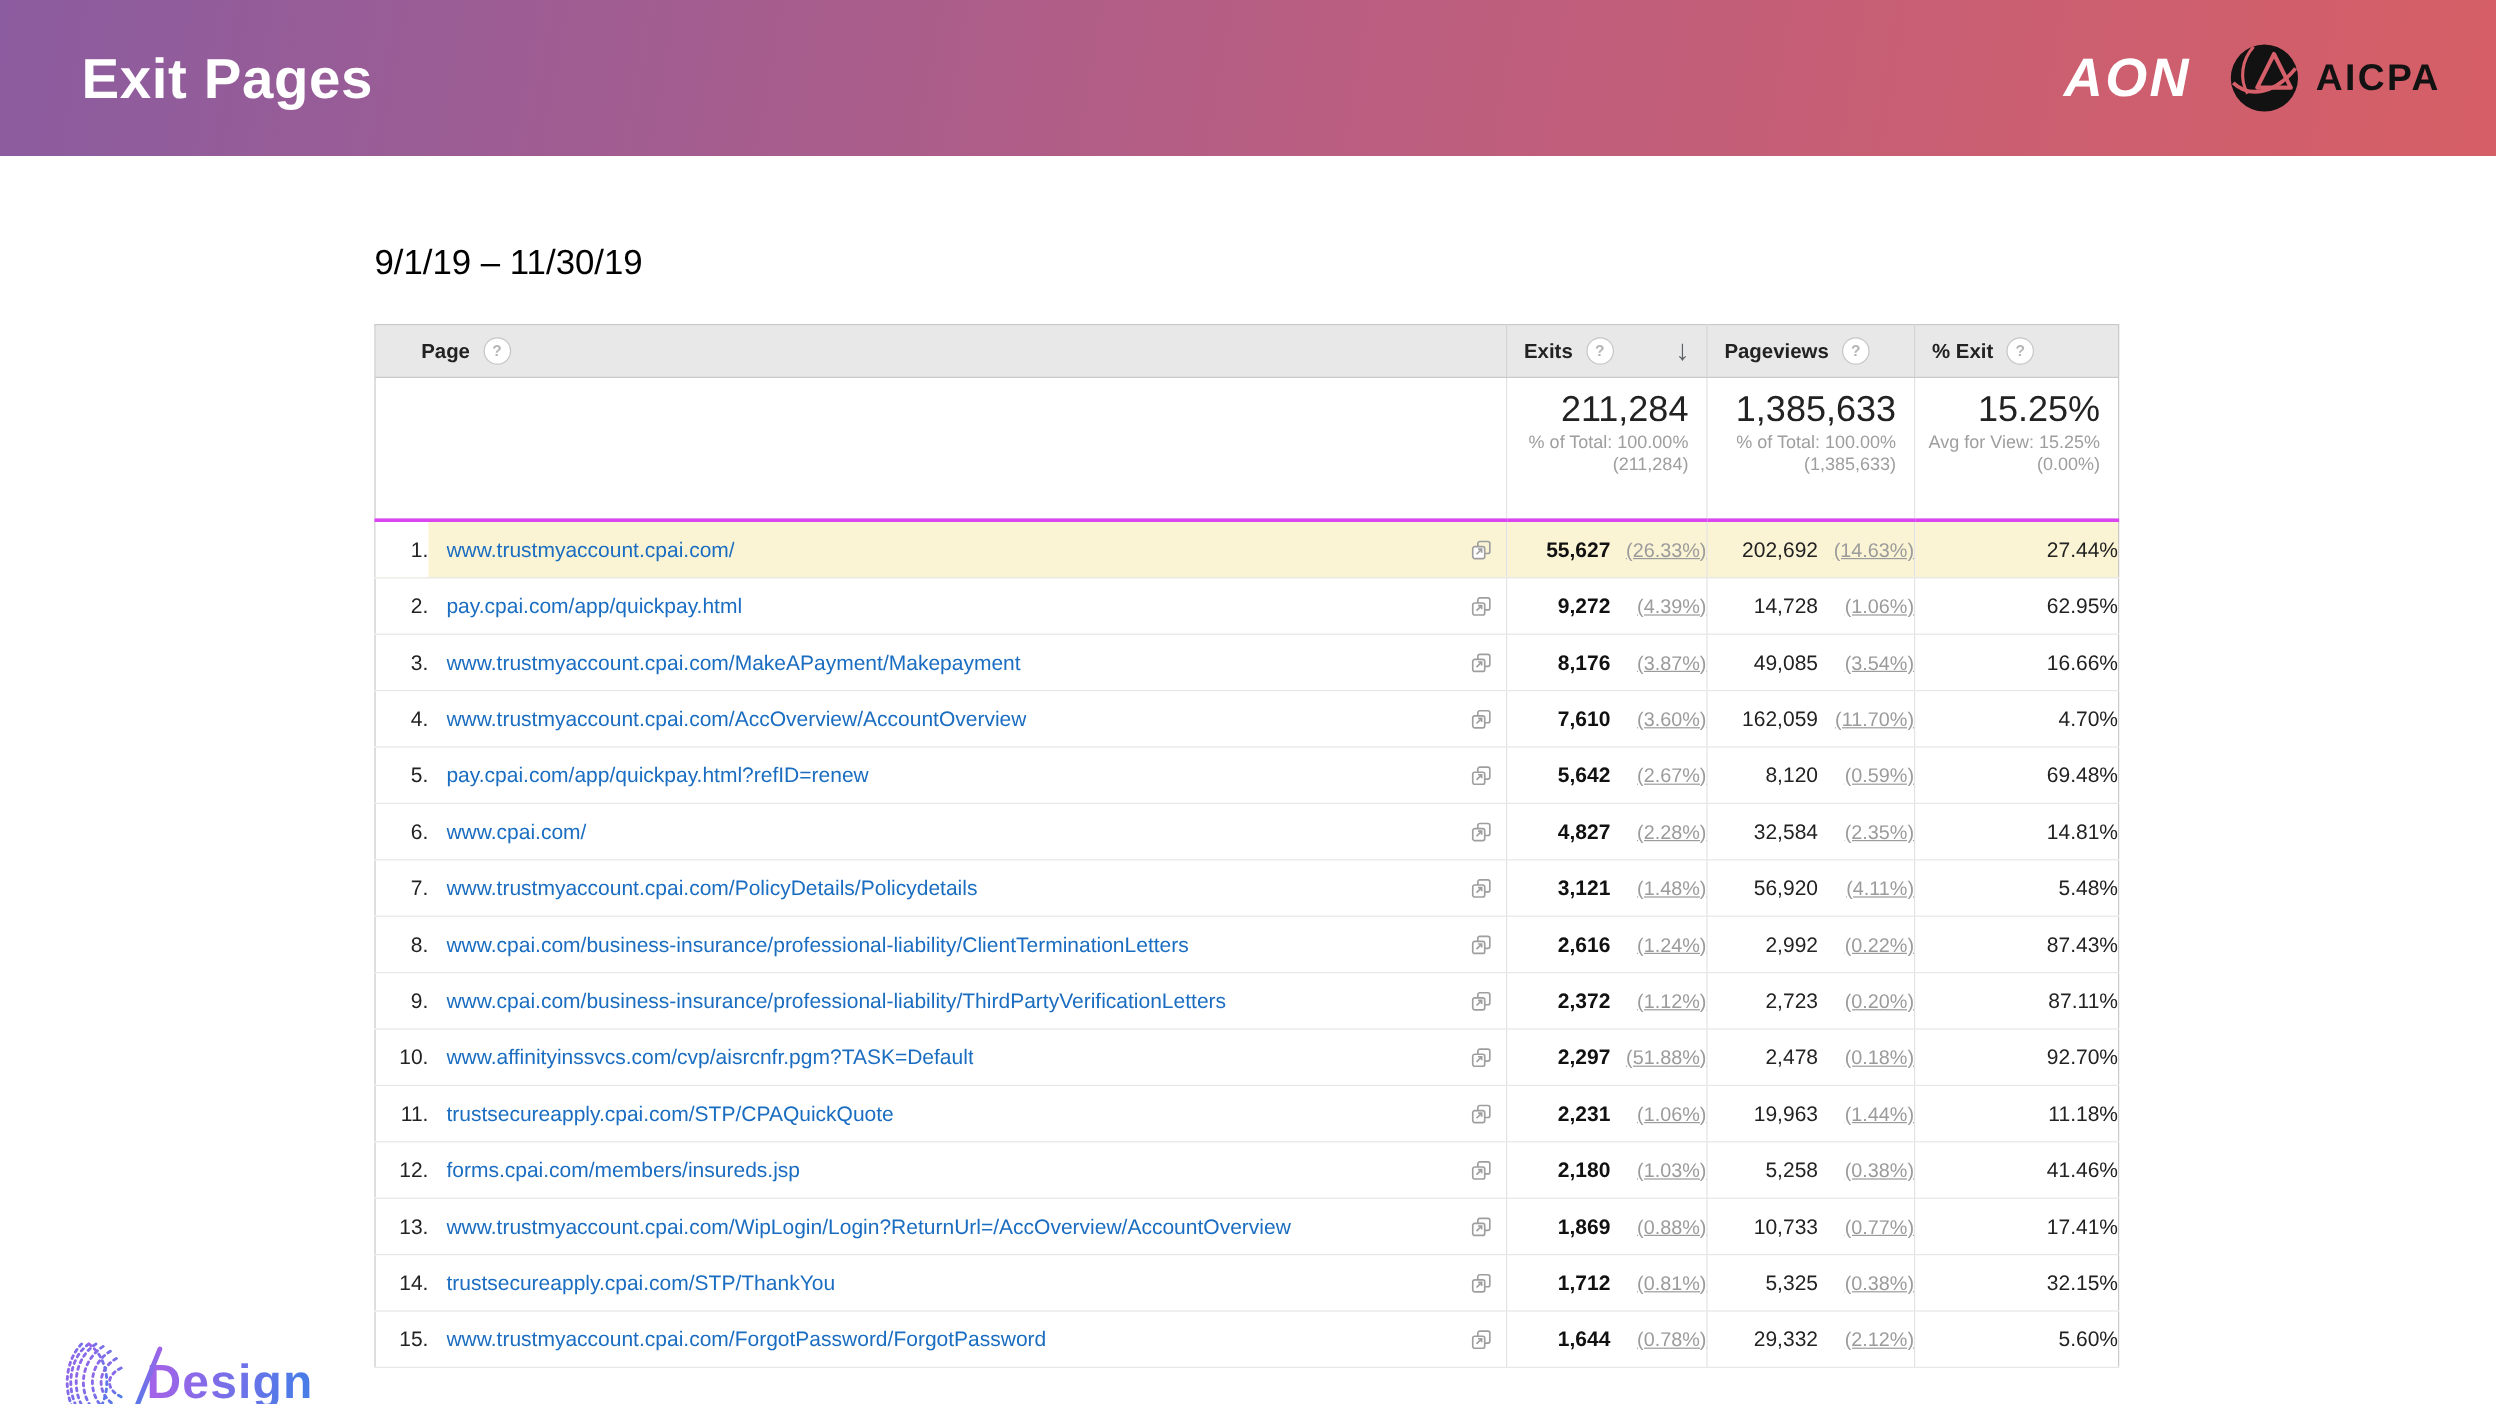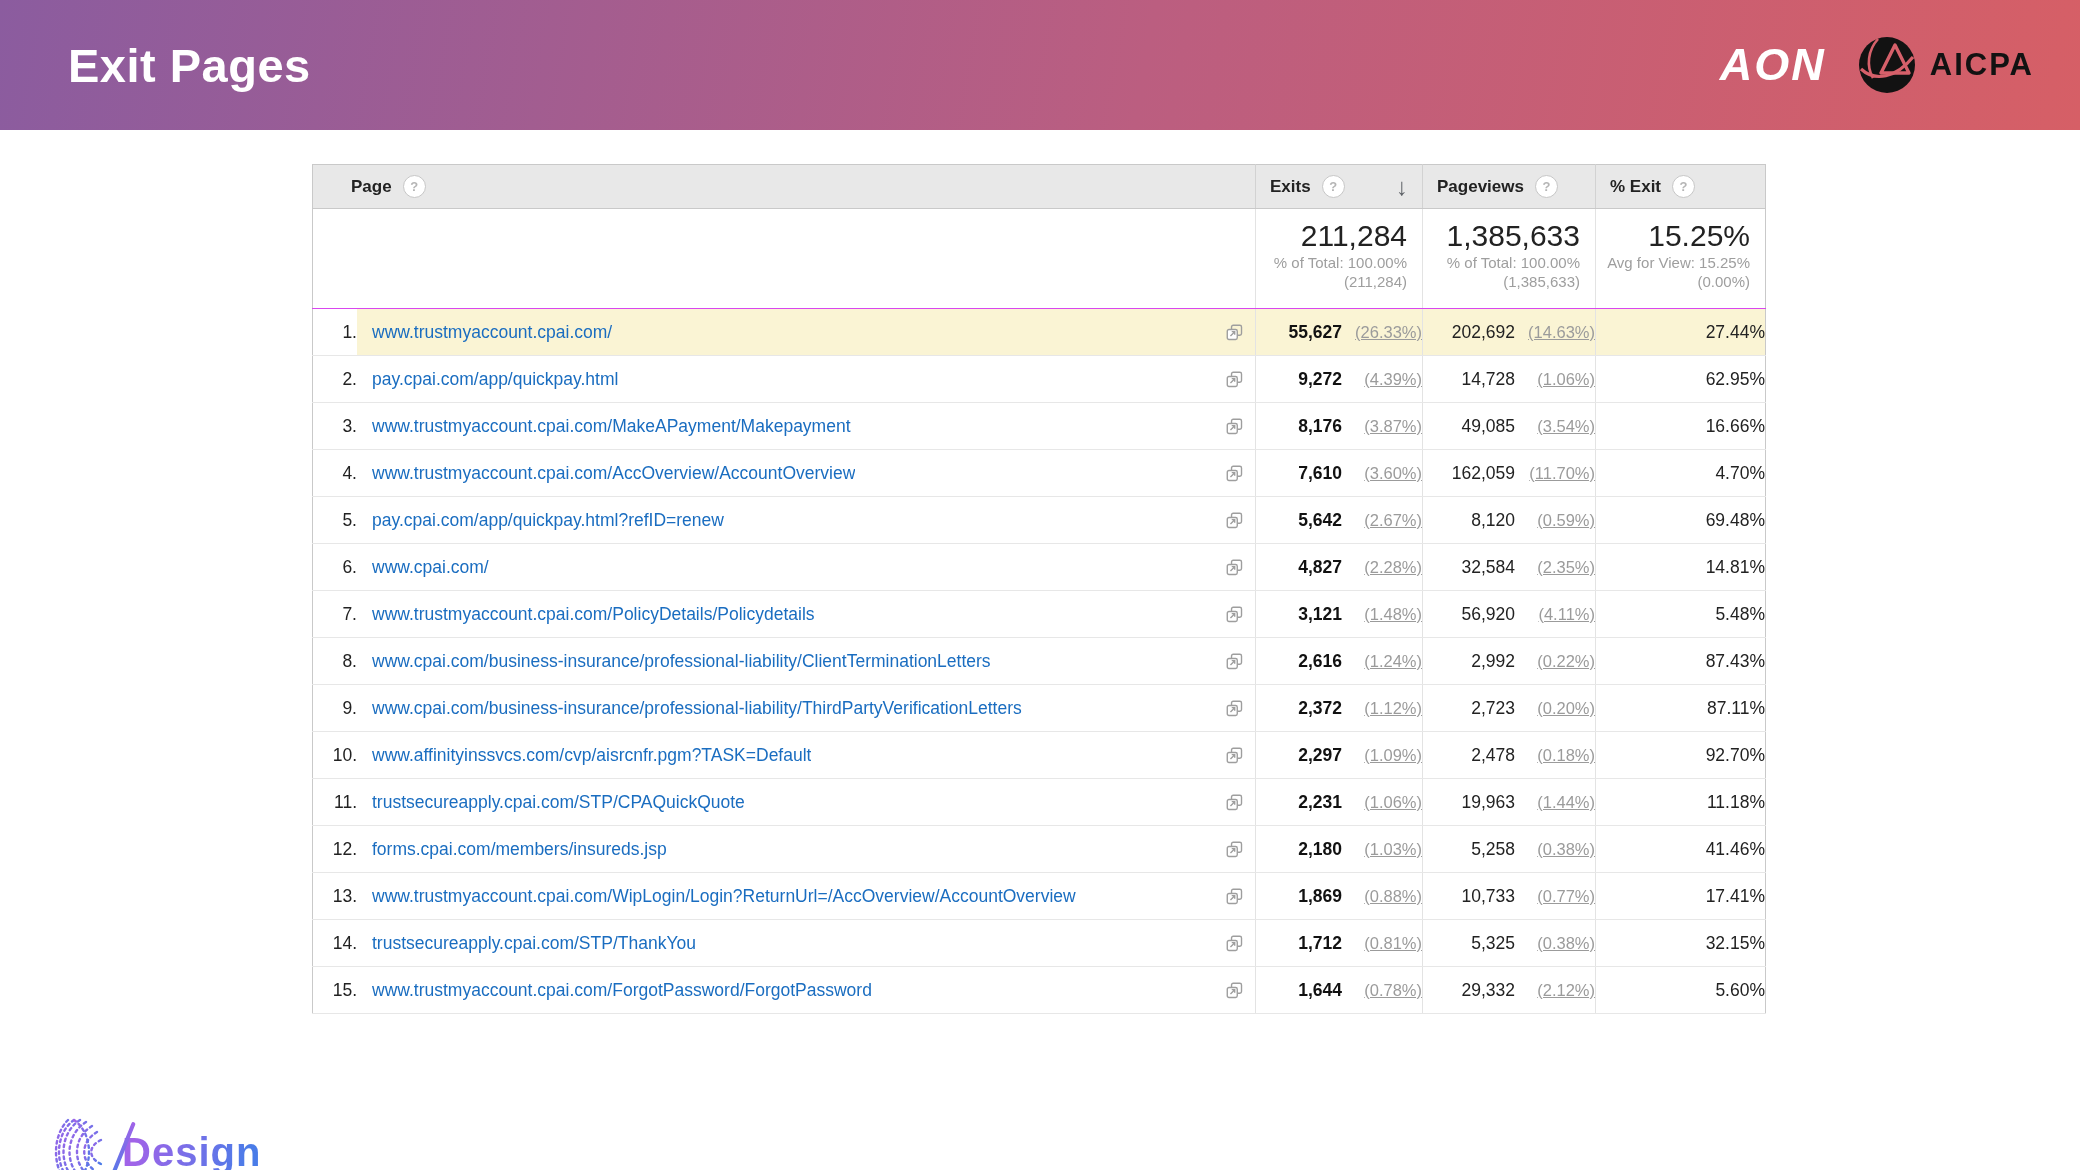--- a/index.html
+++ b/index.html
@@ -38,21 +38,21 @@
   .th-inner{display:flex;align-items:center;padding:0 14px 0 14px;}
   .th-inner.page{padding-left:38px;}
   .help{
     width:21px;height:21px;border-radius:50%;border:1.5px solid #c6c6c6;background:#fff;
     color:#b5b5b5;font-size:13px;font-weight:700;display:inline-flex;align-items:center;
     justify-content:center;margin-left:11px;flex:none;
   }
   .sort-arrow{margin-left:auto;color:#5f6368;font-size:24px;font-weight:400;line-height:1;}
   
   tr.totals-row td{
-    height:100px;border-right:1px solid #e3e3e3;border-bottom:1px solid #d946ef;
+    height:119px;border-right:1px solid #e3e3e3;border-bottom:3px solid #d946ef;
     vertical-align:top;background:#fff;
   }
   tr.totals-row td:last-child{border-right:none;}
   td.totals-page{background:#f5f5f5;}
   .tot{padding:9px 14px 0 0;text-align:right;}
   .tot .big{font-size:30px;color:#222;line-height:34px;}
   .tot .sub{font-size:15px;color:#9e9e9e;line-height:19px;}
   
   tr.data-row td{
     height:46px;border-right:1px solid #e3e3e3;border-bottom:1px solid #e7e7e7;
@@ -104,20 +104,21 @@
           <path d="M3 33 C 17 46, 38 42, 55 21" fill="none" stroke="#d6606a" stroke-width="3.2"></path>
           <path d="M20 3 C 10 14, 8 30, 15 42" fill="none" stroke="#d6606a" stroke-width="2.6"></path>
         </svg>
       </span>
       <span class="aicpa-text">AICPA</span>
     </div>
   </div>
 </div>
 
 <div class="content">
+  <div class="date-range">9/1/19 – 11/30/19</div>
 
   <table class="ga">
     <colgroup>
         <col style="width:943px">
         <col style="width:167px">
         <col style="width:173px">
         <col style="width:170px">
       </colgroup>
     <thead>
       <tr class="header-row">
@@ -343,21 +344,21 @@
               <a class="page-link">www.affinityinssvcs.com/cvp/aisrcnfr.pgm?TASK=Default</a>
               <span class="ext-icon">
                 <svg width="17" height="17" viewBox="0 0 16 16" fill="none" stroke="#9e9e9e" stroke-width="1.3">
                   <rect x="5.2" y="1.2" width="9.4" height="9.4" rx="1.6"></rect>
                   <rect x="1.2" y="5.2" width="9.4" height="9.4" rx="1.6" fill="#ffffff"></rect>
                   <path d="M4.2 11.2 L8.2 7.2 M8.2 10 V7.2 H5.4"></path>
                 </svg>
               </span>
             </div>
           </td>
-          <td class="exits-cell"><b>2,297</b><span class="pct">(1.09%)</span></td>
+          <td class="exits-cell"><b>2,297</b><span class="pct">(51.88%)</span></td>
           <td class="pv-cell"><span>2,478</span><span class="pct">(0.18%)</span></td>
           <td class="pctexit-cell">92.70%</td>
         </tr>
         <tr class="data-row">
           <td>
             <div class="page-inner">
               <span class="row-num">11.</span>
               <a class="page-link">trustsecureapply.cpai.com/STP/CPAQuickQuote</a>
               <span class="ext-icon">
                 <svg width="17" height="17" viewBox="0 0 16 16" fill="none" stroke="#9e9e9e" stroke-width="1.3">

